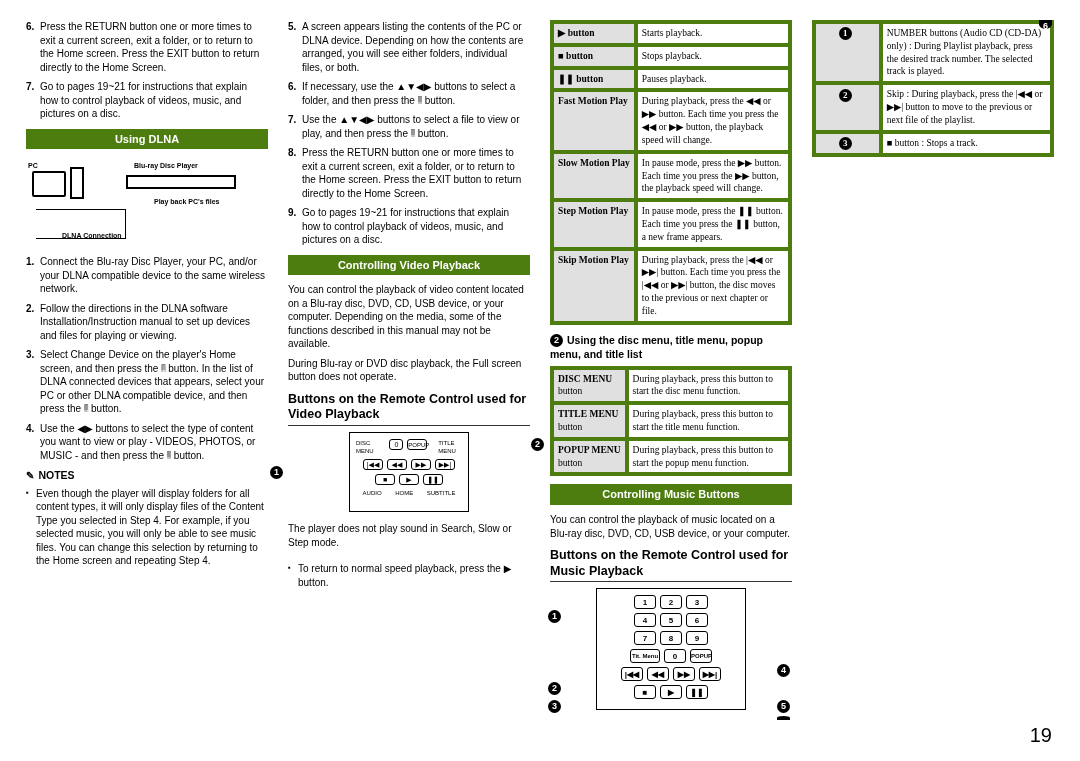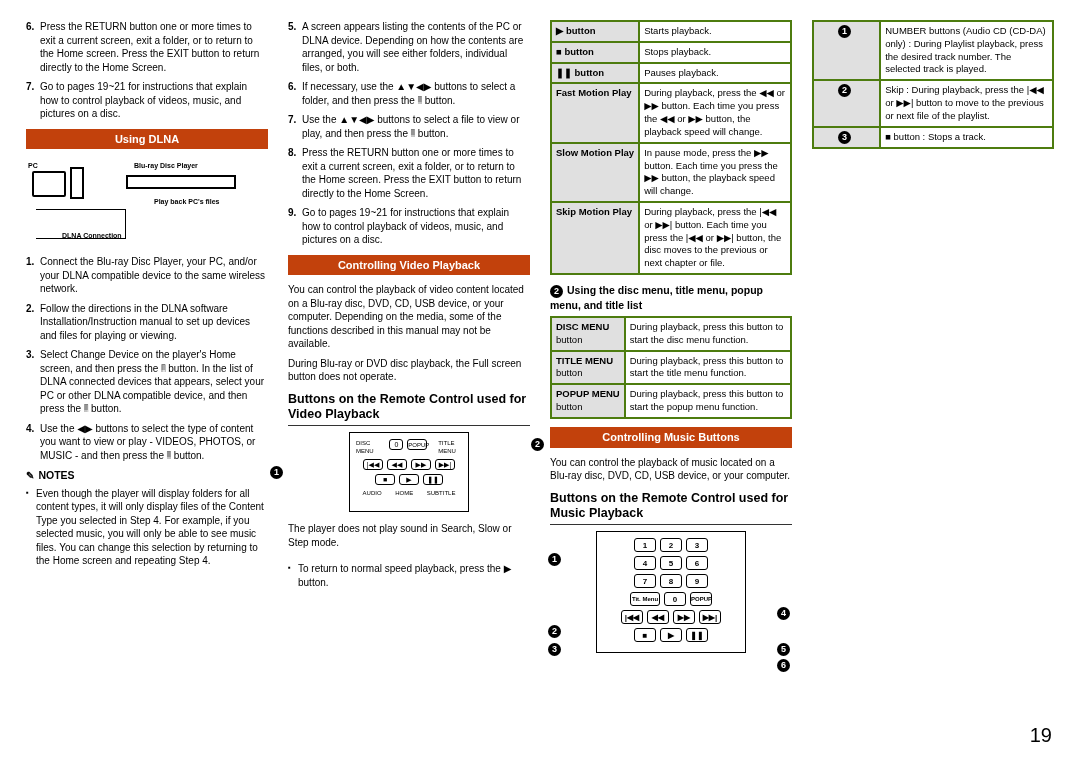--- a/index.html
+++ b/index.html
@@ -18,21 +18,21 @@
     column-count: 4;
     column-gap: 20px;
     column-fill: auto;
     height: 700px;
   }
   .block { break-inside: avoid; }
   ol.numlist { list-style: none; padding-left: 0; }
   ol.numlist > li { margin-bottom: 6px; padding-left: 14px; position: relative; }
   ol.numlist > li .num { position: absolute; left: 0; top: 0; font-weight: bold; }
   .section-bar {
-    background: #c2410c;
+    background: #4d7c0f;
     color: #fff;
     font-weight: bold;
     text-align: center;
     padding: 3px 0;
     font-size: 11px;
     margin: 8px 0 8px 0;
   }
   .heading {
     font-weight: bold;
     font-size: 12.5px;
@@ -48,21 +48,21 @@
     border-radius: 50%;
     background: #000; color:#fff;
     text-align: center;
     line-height: 13px;
     font-size: 9px;
     font-weight: bold;
     vertical-align: middle;
     margin-right: 4px;
   }
   table.desc { width: 100%; border-collapse: collapse; font-size: 9.5px; margin: 4px 0 8px 0; }
-  table.desc td { border: 2px solid #4d7c0f; padding: 3px 4px; vertical-align: top; }
+  table.desc td { border: 4px solid #4d7c0f; padding: 3px 4px; vertical-align: top; font-family: Liberation Serif, serif; }
   table.desc td.lbl { background: #e0e0e0; white-space: nowrap; font-weight: bold; width: 28%; }
   table.desc td.lbl span.sub { font-weight: normal; display:block;}
   .notes-icon::before { content: "✎"; font-size: 10px; margin-right: 4px; }
   .pagenum {
     position: absolute;
     bottom: 12px; right: 28px;
     font-size: 20px;
   }
   
   .diagram-dlna {
@@ -195,20 +195,24 @@
         </tr>
     <tr>
           <td class="lbl">Fast Motion Play</td>
           <td>During playback, press the ◀◀ or ▶▶ button. Each time you press the ◀◀ or ▶▶ button, the playback speed will change.</td>
         </tr>
     <tr>
           <td class="lbl">Slow Motion Play</td>
           <td>In pause mode, press the ▶▶ button. Each time you press the ▶▶ button, the playback speed will change.</td>
         </tr>
     <tr>
+          <td class="lbl">Step Motion Play</td>
+          <td>In pause mode, press the ❚❚ button. Each time you press the ❚❚ button, a new frame appears.</td>
+        </tr>
+    <tr>
           <td class="lbl">Skip Motion Play</td>
           <td>During playback, press the |◀◀ or ▶▶| button. Each time you press the |◀◀ or ▶▶| button, the disc moves to the previous or next chapter or file.</td>
         </tr>
   </tbody>
     </table>
 
   <div class="sub-head block">
     <span class="circnum">2</span><span>Using the disc menu, title menu, popup menu, and title list</span>
   </div>
 

